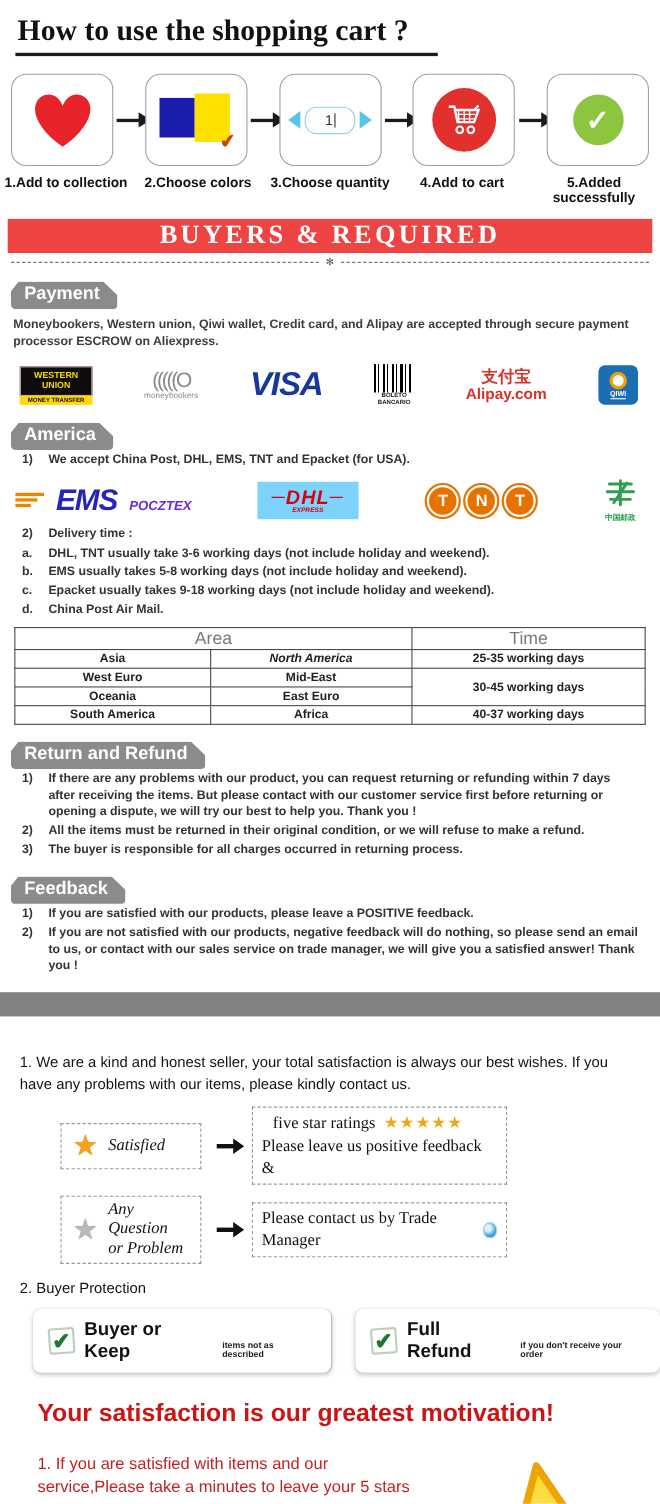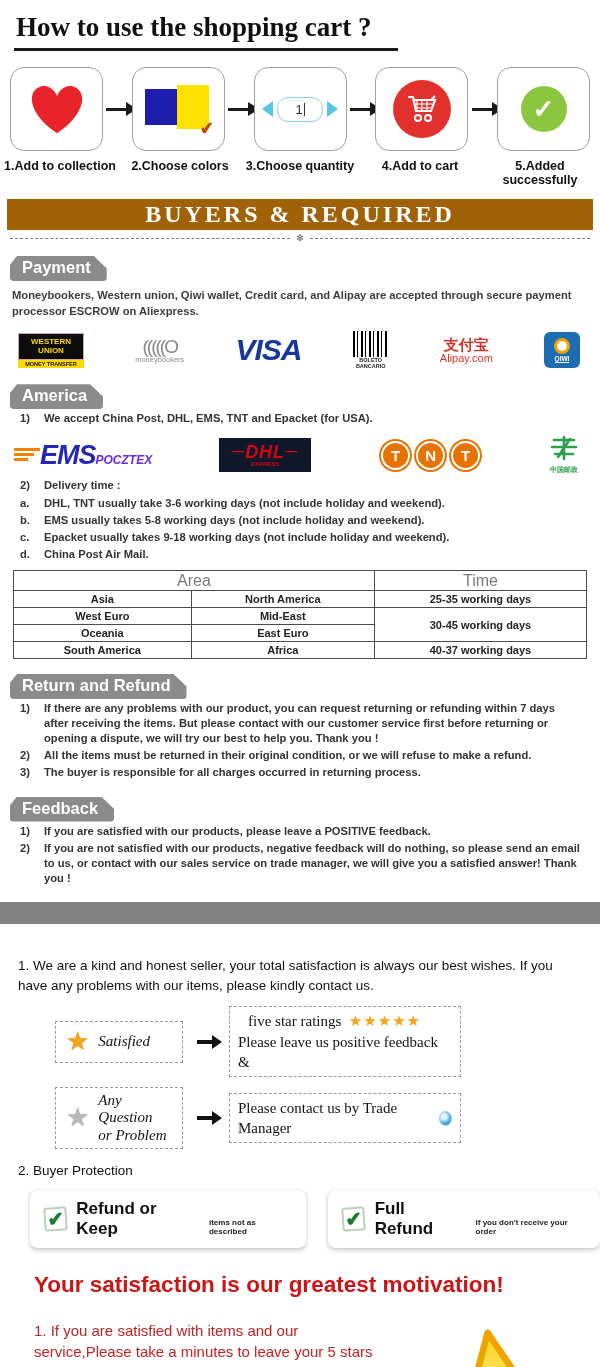--- a/index.html
+++ b/index.html
@@ -38,21 +38,21 @@
   .qty-box {
     width:46px; height:25px; border:1.6px solid #8fd2e6; border-radius:11px;
     display:flex; align-items:center; justify-content:center; font-size:13px; color:#333; background:#fdfdfd;
   }
   .qty-caret { display:inline-block; width:1px; height:13px; background:#333; margin-left:1px; }
   .cart-circle { width:58px; height:58px; border-radius:50%; background:#e2302d; display:flex; align-items:center; justify-content:center; }
   .ok-circle { width:46px; height:46px; border-radius:50%; background:#8cc63e; display:flex; align-items:center; justify-content:center; }
   .ok-check { color:#fff; font-size:26px; font-weight:bold; line-height:1; }
   
   .black-banner {
-    margin:12px 7px 0 7px; height:31px; background:#a16207;
+    margin:12px 7px 0 7px; height:31px; background:#ef4444;
     display:flex; align-items:center; justify-content:center;
   }
   .black-banner span {
     color:#fff; font-family:"Liberation Serif", serif; font-weight:bold;
     font-size:24px; letter-spacing:3px;
   }
   .ornament-row { display:flex; align-items:center; margin:3px 10px 0 10px; color:#666; }
   .dash-line { flex:1; border-top:1.5px dashed #777; }
   .ornament { font-size:9px; padding:0 6px; color:#555; }
   
@@ -69,54 +69,54 @@
   .wu-bot { background:#ffd900; color:#111; font-size:5.5px; font-weight:bold; text-align:center; padding:1px 0; }
   .mb-box { text-align:center; color:#8a8a8a; }
   .mb-glyph { font-size:19px; letter-spacing:-2px; }
   .mb-label { font-size:7.5px; margin-top:-3px; }
   .visa-text { font-size:30px; font-weight:900; font-style:italic; color:#17379b; letter-spacing:-1px; }
   .boleto-box { width:36px; text-align:center; }
   .boleto-bars { height:26px; background:repeating-linear-gradient(90deg,#000 0 2px,#fff 2px 4px,#000 4px 5px,#fff 5px 8px); }
   .boleto-label { font-size:5.5px; font-weight:bold; background:#fff; line-height:1.1; }
   .alipay-box { text-align:center; color:#d4332a; }
   .alipay-cn { font-size:15px; font-weight:bold; line-height:1; }
-  .alipay-en { font-size:11px; font-weight:normal; }
+  .alipay-en { font-size:14px; font-weight:bold; }
   .qiwi-box { width:36px; height:36px; background:#1d6db3; border-radius:6px; display:flex; flex-direction:column; align-items:center; justify-content:center; }
   .qiwi-circle { width:16px; height:16px; border-radius:50%; background:#fff; border:3px solid #f0a000; }
   .qiwi-label { color:#fff; font-size:6.5px; font-weight:bold; margin-top:1px; border-bottom:1px solid #fff; }
   
   .list-item { display:flex; margin:2px 14px 0 14px; font-size:11.2px; font-weight:bold; color:#333; line-height:1.35; }
   .list-num { flex:0 0 30px; padding-left:6px; }
   .list-text { flex:1; padding-right:4px; }
   
   .ship-logos { display:flex; align-items:center; justify-content:space-between; margin:8px 22px 0 14px; height:42px; }
-  .ems-box { display:flex; align-items:flex-end; gap:0; }
+  .ems-box { display:flex; align-items:flex-end; gap:11px; }
   .ems-stripes { display:flex; flex-direction:column; gap:2px; margin-bottom:8px; }
   .ems-stripes i { display:block; height:3px; background:#f08300; border:0; }
   .ems-stripes i:nth-child(1){ width:26px; } .ems-stripes i:nth-child(2){ width:20px; } .ems-stripes i:nth-child(3){ width:14px; }
   .ems-main { font-size:27px; font-weight:900; font-style:italic; color:#2526b8; line-height:1; letter-spacing:-1px; }
   .ems-sub { font-size:12px; font-weight:900; font-style:italic; color:#6d28d9; margin-bottom:2px; }
-  .dhl-box { width:92px; height:34px; background:#0f172a; display:flex; flex-direction:column; align-items:center; justify-content:center; }
+  .dhl-box { width:92px; height:34px; background:#7dd3fc; display:flex; flex-direction:column; align-items:center; justify-content:center; }
   .dhl-main { color:#d40511; font-size:18px; font-weight:900; font-style:italic; letter-spacing:1px; line-height:1; }
   .dhl-main::before, .dhl-main::after { content:"—"; font-size:12px; vertical-align:3px; }
   .dhl-sub { color:#d40511; font-size:6px; font-style:italic; font-weight:bold; }
   .tnt-box { display:flex; gap:0px; }
   .tnt-circle {
     width:29px; height:29px; border-radius:50%; background:#e87200; color:#fff;
     border:2px solid #fff; box-shadow:0 0 0 2px #e87200; margin:2px 3px;
     display:flex; align-items:center; justify-content:center; font-size:15px; font-weight:900;
   }
   .cpost-box { text-align:center; }
   .cpost-label { font-size:7px; color:#2e9e4f; font-weight:bold; }
   
   .ship-table { width:calc(100% - 26px); margin:8px 13px 0 13px; border-collapse:collapse; }
   .ship-table th, .ship-table td { border:1.5px solid #4a4a4a; text-align:center; }
   .ship-table th { color:#7a7a7a; font-size:16px; font-weight:normal; height:20px; }
   .ship-table td { font-size:11px; font-weight:bold; color:#222; height:17px; padding:1px 2px; }
-  .col-a { width:31%; } .col-b { width:32%; } .col-t { width:37%; }
+  .col-a { width:31%; } .col-b { width:32%;font-style:italic; } .col-t { width:37%; }
   
   .gray-bar { margin-top:16px; height:22px; background:#818181; }
   
   .seller-para { margin:32px 18px 0 18px; font-size:13.5px; color:#111; line-height:1.5; }
   .flow-row { display:flex; align-items:center; margin:10px 0 0 55px; }
   .dash-box {
     border:1.6px dashed #999; padding:4px 10px; display:flex; align-items:center; gap:9px;
     font-family:"Liberation Serif", serif; min-height:42px;
   }
   .dash-box.left { width:128px; }
@@ -407,21 +407,21 @@
     <span class="serif-line">Please contact us by Trade Manager</span>
     <span class="tm-icon"></span>
   </div>
 </div>
 
 <p class="bp-title">2. Buyer Protection</p>
 
 <div class="bp-row">
   <div class="bp-card">
     <span class="bp-check">✔</span>
-    <span class="bp-title-text">Refund or Keep</span>
+    <span class="bp-title-text">Buyer or Keep</span>
     <span class="bp-sub-text">items not as described</span>
   </div>
   <div class="bp-card">
     <span class="bp-check">✔</span>
     <span class="bp-title-text">Full Refund</span>
     <span class="bp-sub-text">if you don't receive your order</span>
   </div>
 </div>
 
 

